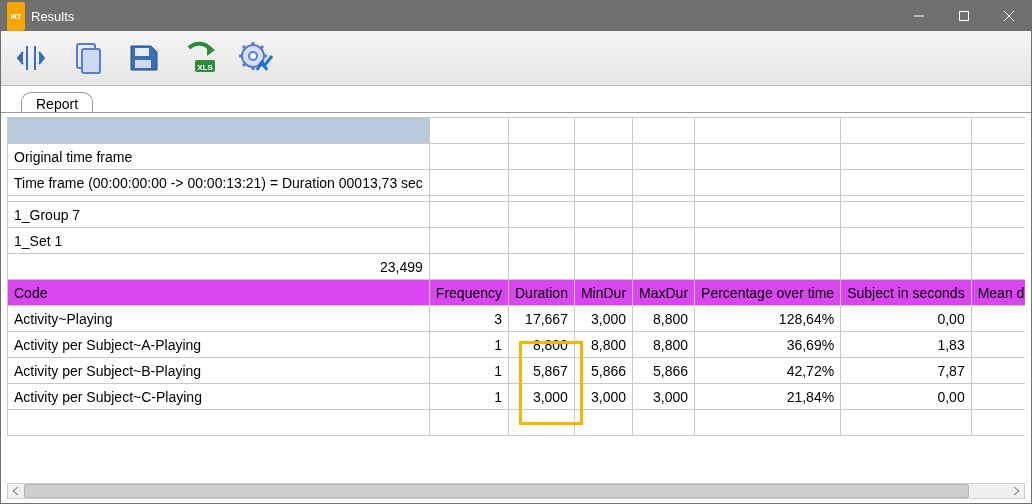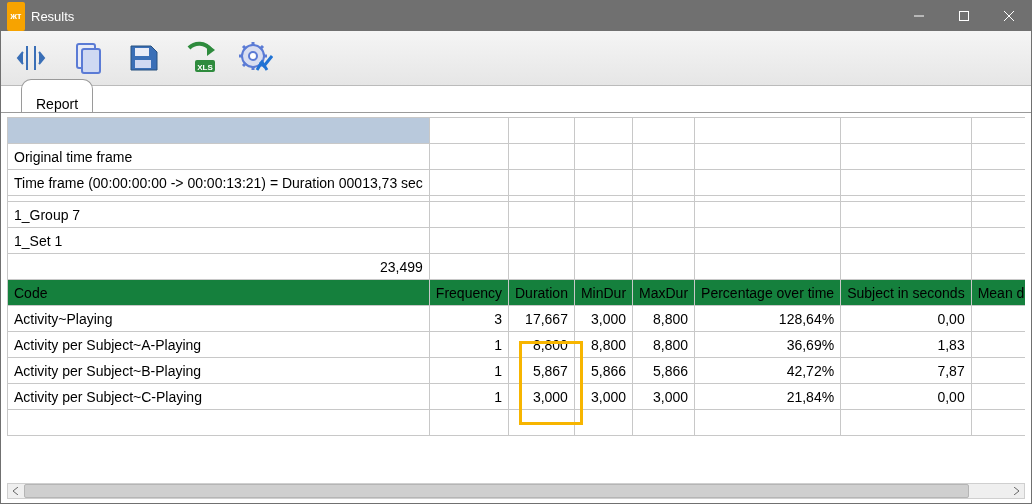--- a/index.html
+++ b/index.html
@@ -78,21 +78,21 @@
     display: flex;
     align-items: flex-end;
     padding-left: 20px;
     flex-shrink: 0;
   }
   .tab {
     background: #fff;
     border: 1px solid #9a9a9a;
     border-bottom: none;
     border-radius: 10px 10px 0 0;
-    padding: 16px 14px 2px 14px;
+    padding: 3px 14px 2px 14px;
     font-size: 14px;
     position: relative;
     top: 2px;
   }
   .content-viewport {
     flex: 1;
     overflow: hidden;
     background: #fff;
     border-top: 1px solid #9a9a9a;
     position: relative;
@@ -115,21 +115,21 @@
     overflow: hidden;
     font-size: 14px;
     font-weight: normal;
     text-align: left;
   }
   .num { text-align: right; }
   .selrow td:first-child {
     background: #b9c9dc;
   }
   .hdr td, .hdr th {
-    background: #15803d;
+    background: #d946ef;
   }
   .spacer-row td { height: 6px; padding:0; }
   .highlight-box {
     position: absolute;
     border: 3px solid #f7b500;
     pointer-events: none;
   }
   .hscroll {
     position: absolute;
     left: 6px; right: 6px; bottom: 4px;

